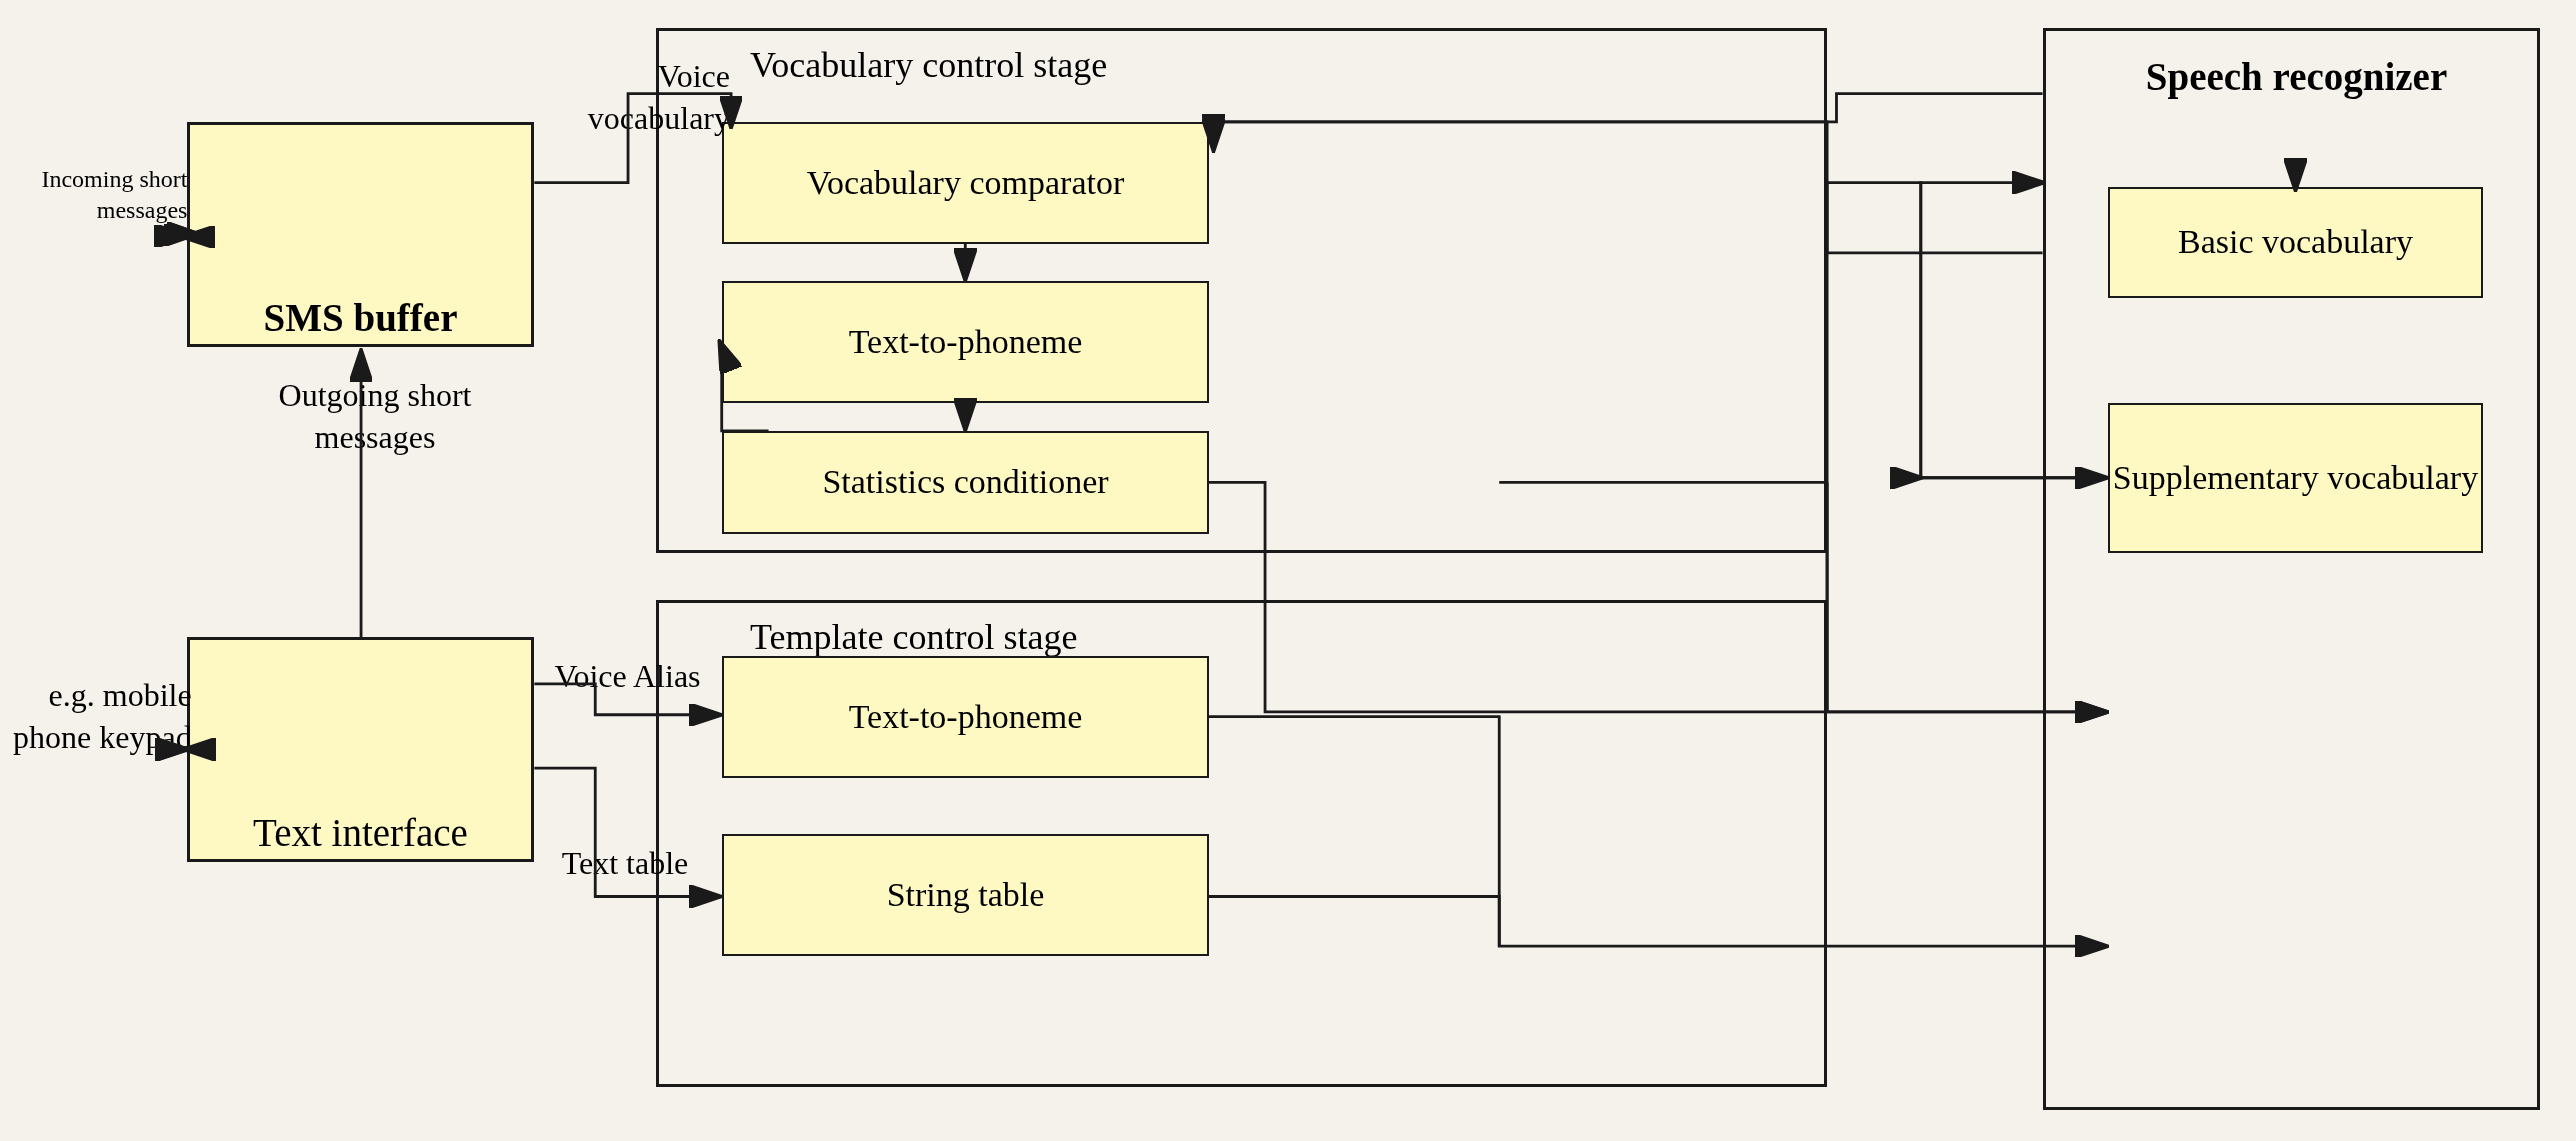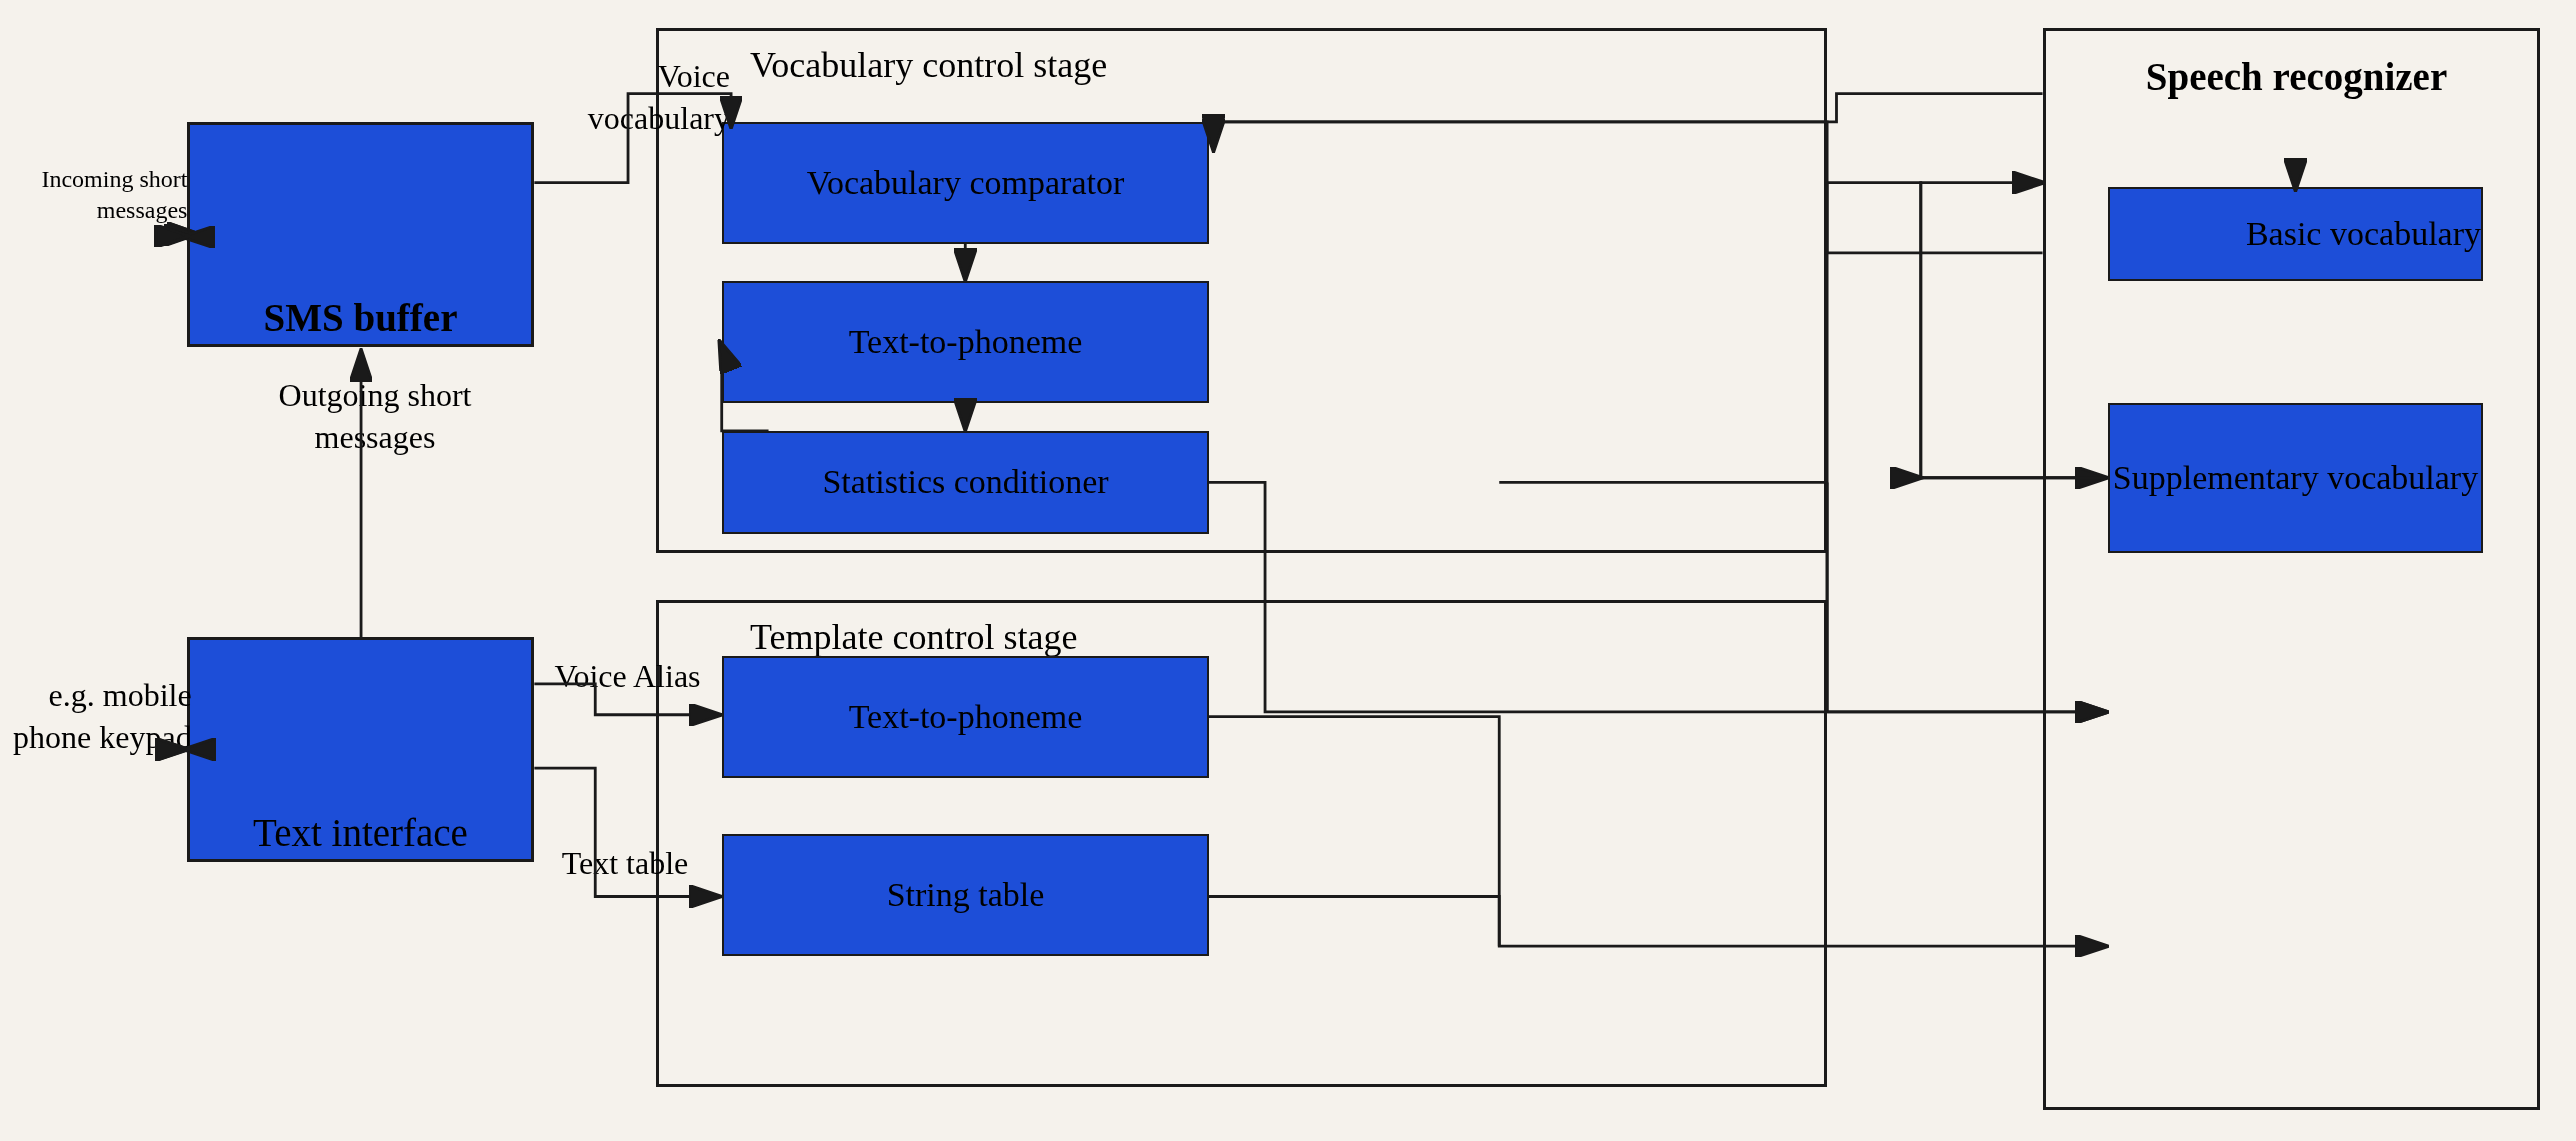--- a/index.html
+++ b/index.html
@@ -16,21 +16,21 @@
       position: absolute;
       top: 0; left: 0;
       width: 2576px;
       height: 1141px;
     }
 
     
     .box {
       position: absolute;
       border: 2.8px solid #1a1a1a;
-      background: #1d4ed8;
+      background: #fef9c3;
       display: flex;
       align-items: center;
       justify-content: center;
       text-align: center;
       font-size: 34px;
       font-weight: normal;
       line-height: 1.3;
     }
 
     .box-thick {
@@ -114,21 +114,21 @@
   </div>
 
   <div class="box" style="left:722px; top:656px; width:487px; height:122px; font-size:34px;">
     <span>Text-to-phoneme</span>
   </div>
 
   <div class="box" style="left:722px; top:834px; width:487px; height:122px; font-size:34px;">
     <span>String table</span>
   </div>
 
-  <div class="box" style="left:2108px; top:187px; width:375px; height:94px; font-size:34px;justify-content:flex-end;">
+  <div class="box" style="left:2108px; top:187px; width:375px; height:111px; font-size:34px;">
     <span>Basic
 vocabulary</span>
   </div>
 
   <div class="box" style="left:2108px; top:403px; width:375px; height:150px; font-size:34px;">
     <span>Supplementary
 vocabulary</span>
   </div>
 
 

